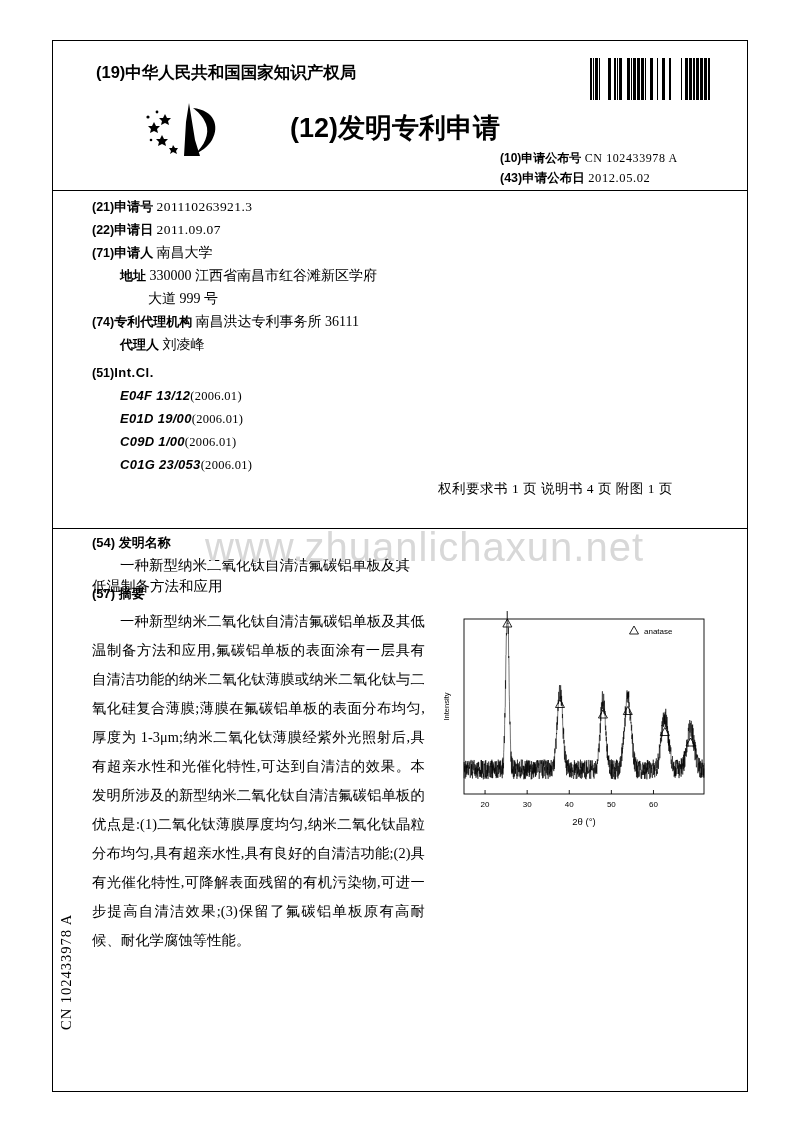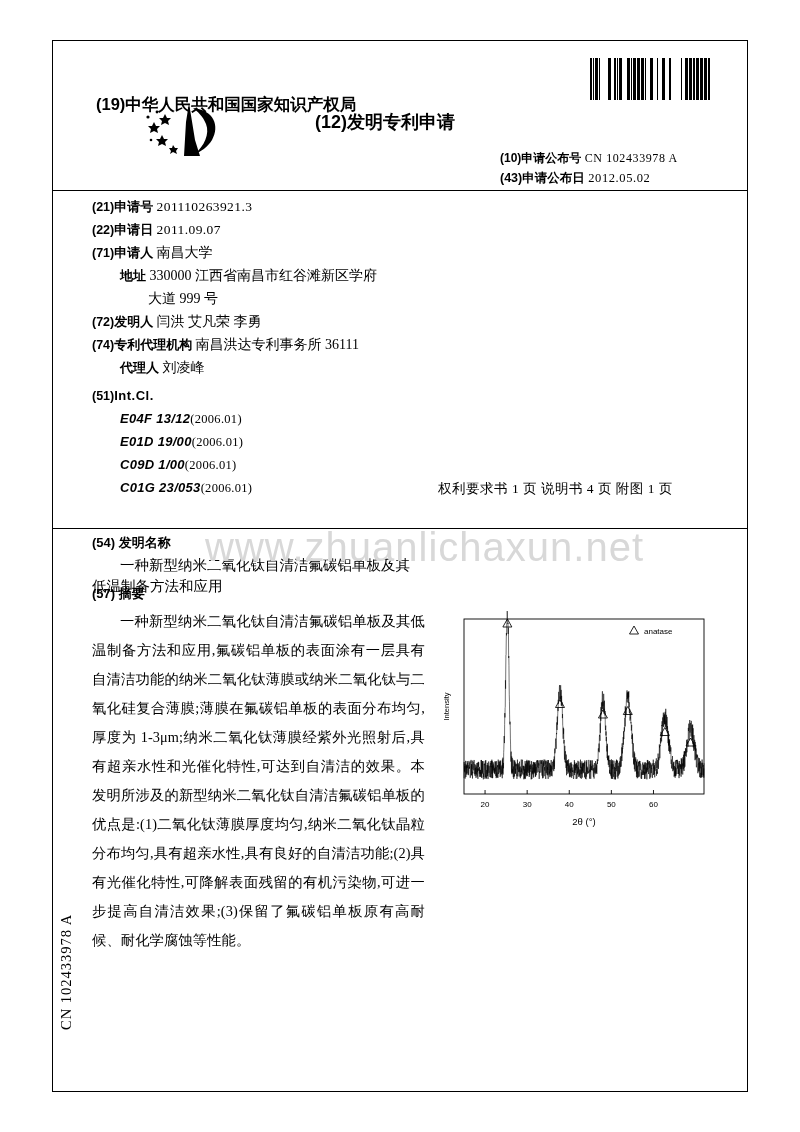--- a/index.html
+++ b/index.html
@@ -44,21 +44,20 @@
   }
 
   
   .hdr-19 {
     position: absolute;
     left: 96px; top: 62px;
     font-family: "Liberation Sans", sans-serif;
     font-size: 16.5px;
     font-weight: bold;
     white-space: nowrap;
-    margin-top: 32px;
   }
 
   .barcode {
     position: absolute;
     left: 588px; top: 58px;
     width: 124px; height: 42px;
   }
   .barcode i {
     position: absolute;
     top: 0; height: 42px;
@@ -69,24 +68,23 @@
   .logo {
     position: absolute;
     left: 140px; top: 100px;
     width: 86px; height: 62px;
   }
 
   .hdr-12 {
     position: absolute;
     left: 290px; top: 110px;
     font-family: "Liberation Sans", sans-serif;
-    font-size: 18px;
-    font-weight: bold;
-    white-space: nowrap;
-    margin-left: 25px;
+    font-size: 27px;
+    font-weight: bold;
+    white-space: nowrap;
   }
 
   .pubno {
     position: absolute;
     left: 500px; top: 150px;
     font-family: "Liberation Sans", sans-serif;
     font-size: 12px;
     font-weight: bold;
     white-space: nowrap;
   }
@@ -314,24 +312,20 @@
     </span>
 
     <span class="bline indent1">
       <span class="lbl">地址</span>
       <span class="valcjk">330000  江西省南昌市红谷滩新区学府</span>
     </span>
     <span class="bline indent2">
       <span class="valcjk">大道 999 号</span>
     </span>
 
-    <span class="bline">
-      <span class="tag">(72)</span><span class="lbl">发明人</span>
-      <span class="valcjk">闫洪    艾凡荣    李勇</span>
-    </span>
 
     <span class="bline">
       <span class="tag">(74)</span><span class="lbl">专利代理机构</span>
       <span class="valcjk">南昌洪达专利事务所  36111</span>
     </span>
 
     <span class="bline indent1">
       <span class="lbl">代理人</span>
       <span class="valcjk">刘凌峰</span>
     </span>

